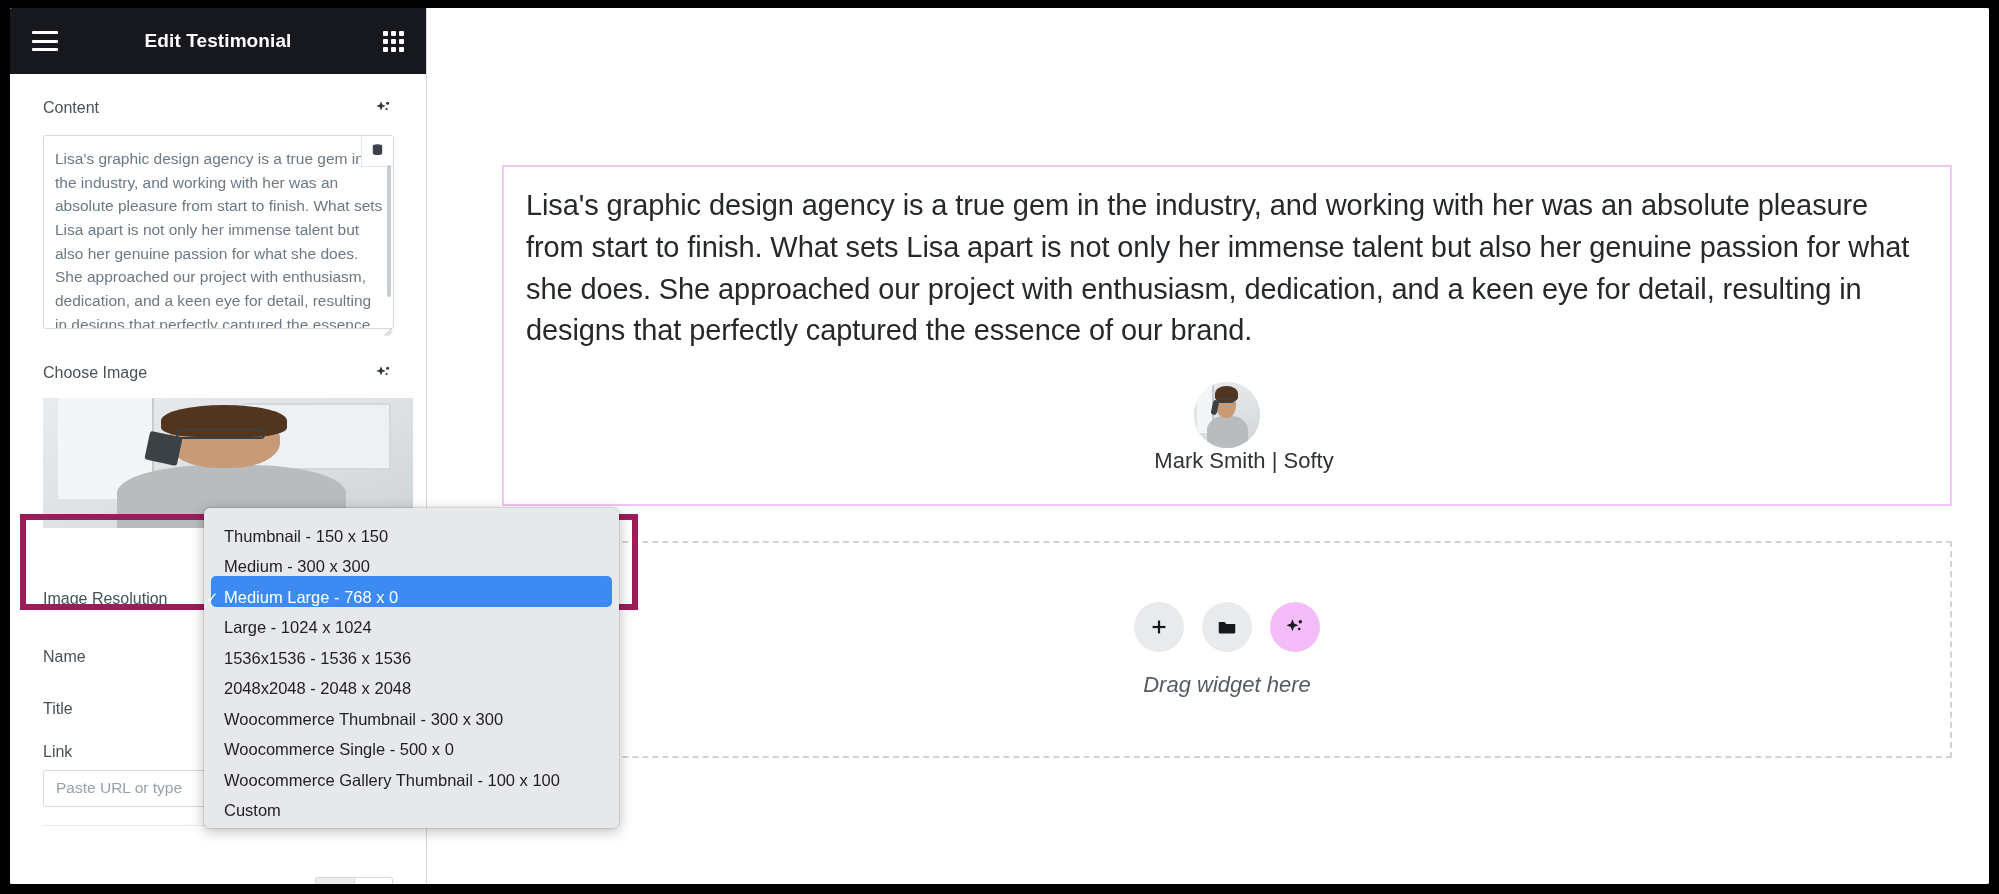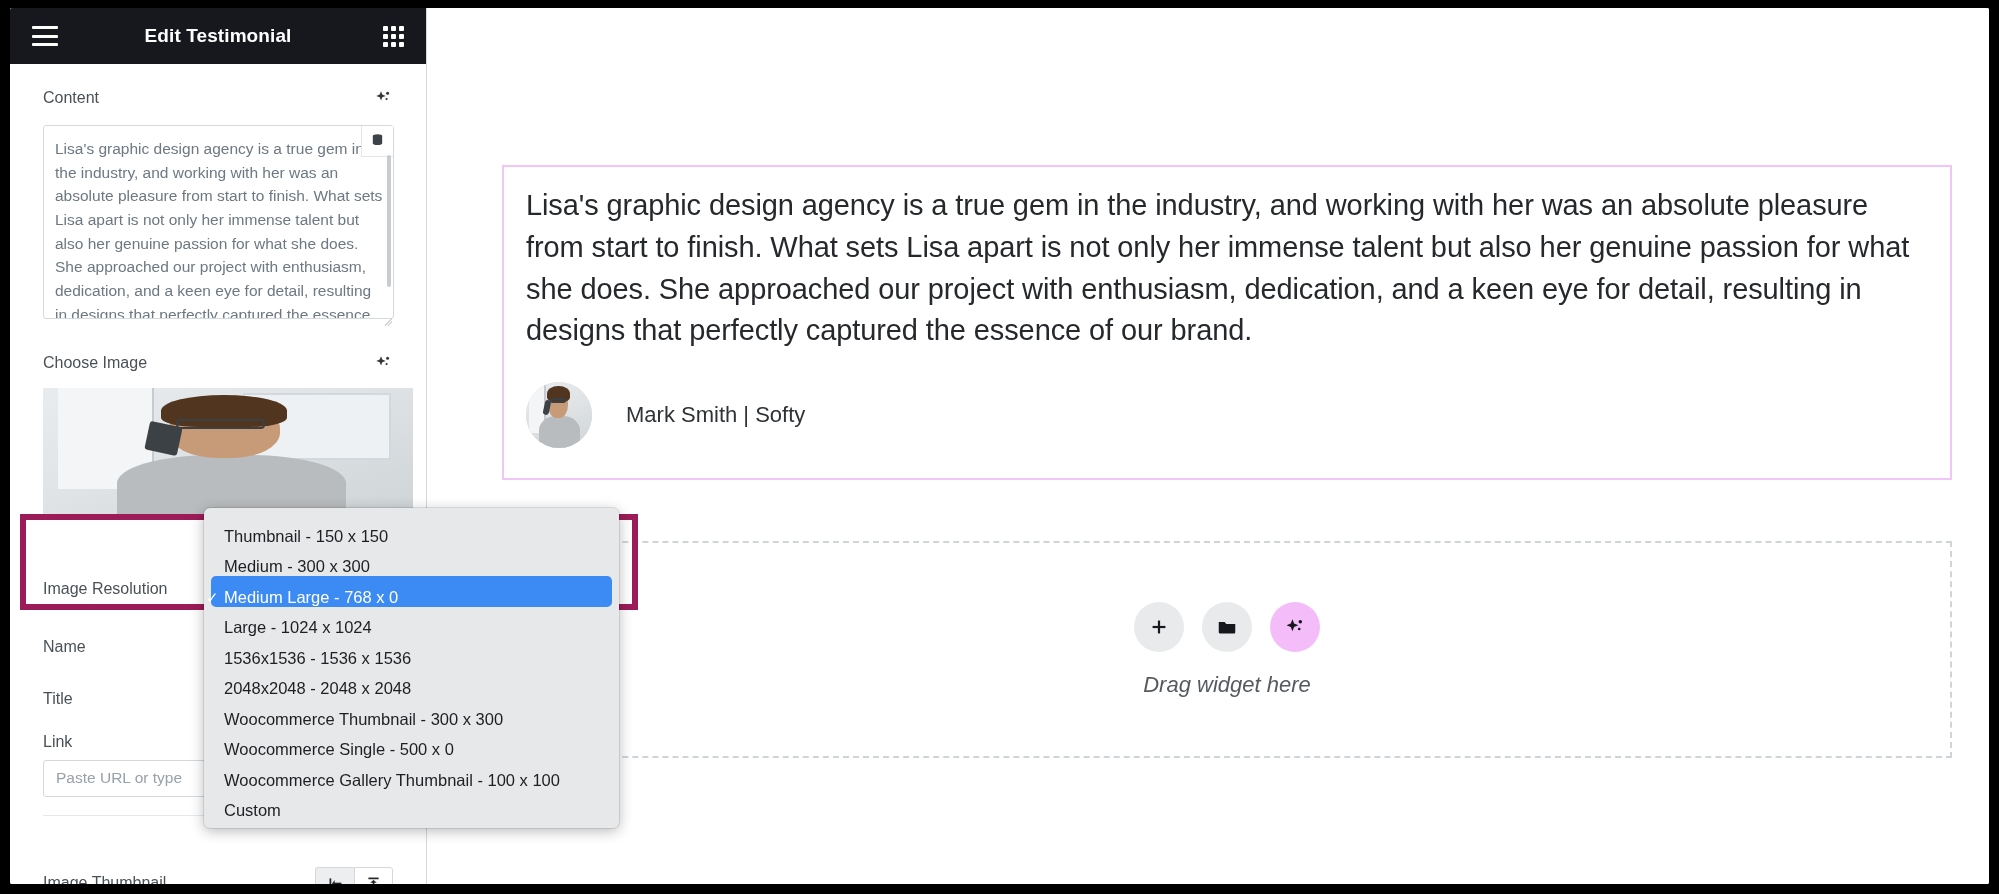--- a/index.html
+++ b/index.html
@@ -24,21 +24,21 @@
   }
 
   
   .panel {
     position: absolute; left: 0; top: 0;
     width: 417px; height: 876px;
     background: #ffffff;
     border-right: 1px solid #d5d8dc;
   }
   .panel-header {
-    height: 56px;
+    height: 66px;
     background: #16181d;
     display: flex; align-items: center;
     padding: 0 22px;
     position: relative;
   }
   .hamburger {
     width: 26px; height: 20px;
     display: flex; flex-direction: column; justify-content: space-between;
     cursor: pointer;
   }
@@ -202,21 +202,21 @@
     background: #ffffff;
   }
   .quote {
     font-family: "Liberation Sans Narrow", "Liberation Sans", sans-serif;
     font-size: 29px;
     line-height: 1.44;
     color: #26292c;
     font-stretch: condensed;
     letter-spacing: -.1px;
   }
-  .author-row { display:flex; align-items:center; margin-top: 30px; }
+  .author-row { display:flex; align-items:center; margin-top: 30px; flex-direction: column; }
   .avatar {
     width: 66px; height: 66px; border-radius: 50%;
     overflow:hidden; position:relative; background:#cfd5da; flex:none;
   }
   .author-name {
     margin-left: 34px;
     font-size: 22px; color: #2f3335;
   }
 
   .drop-area {

